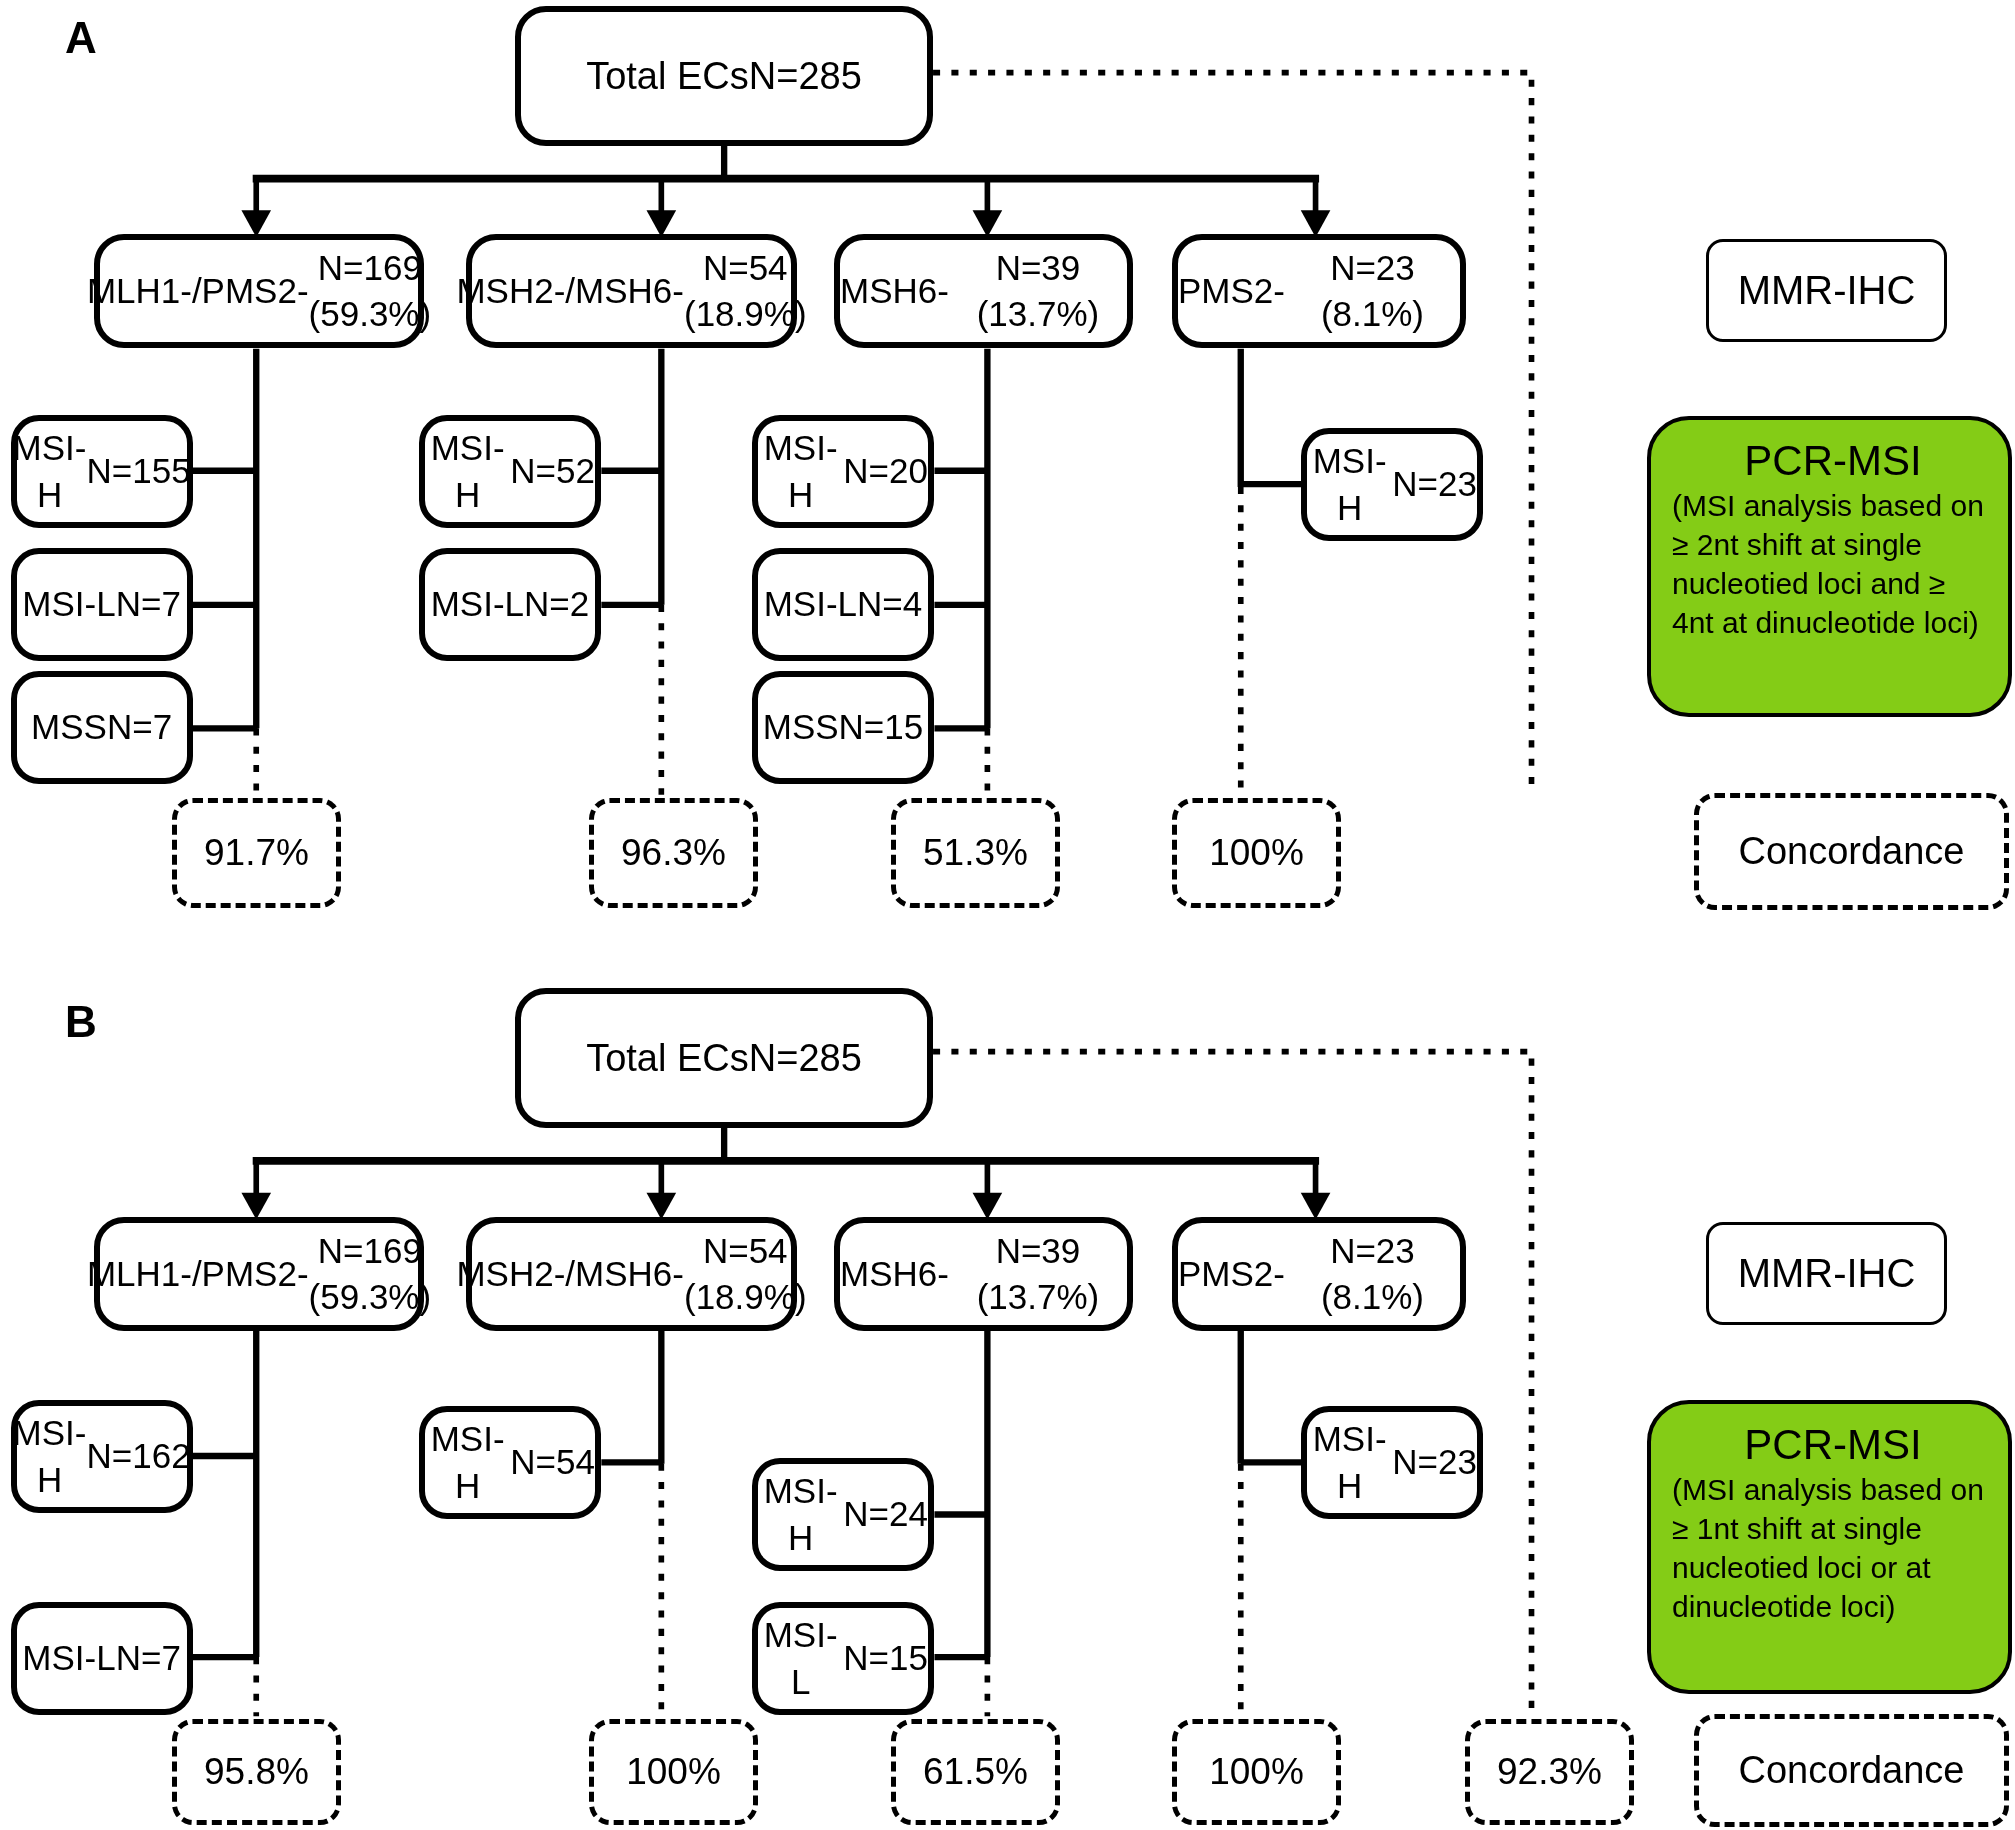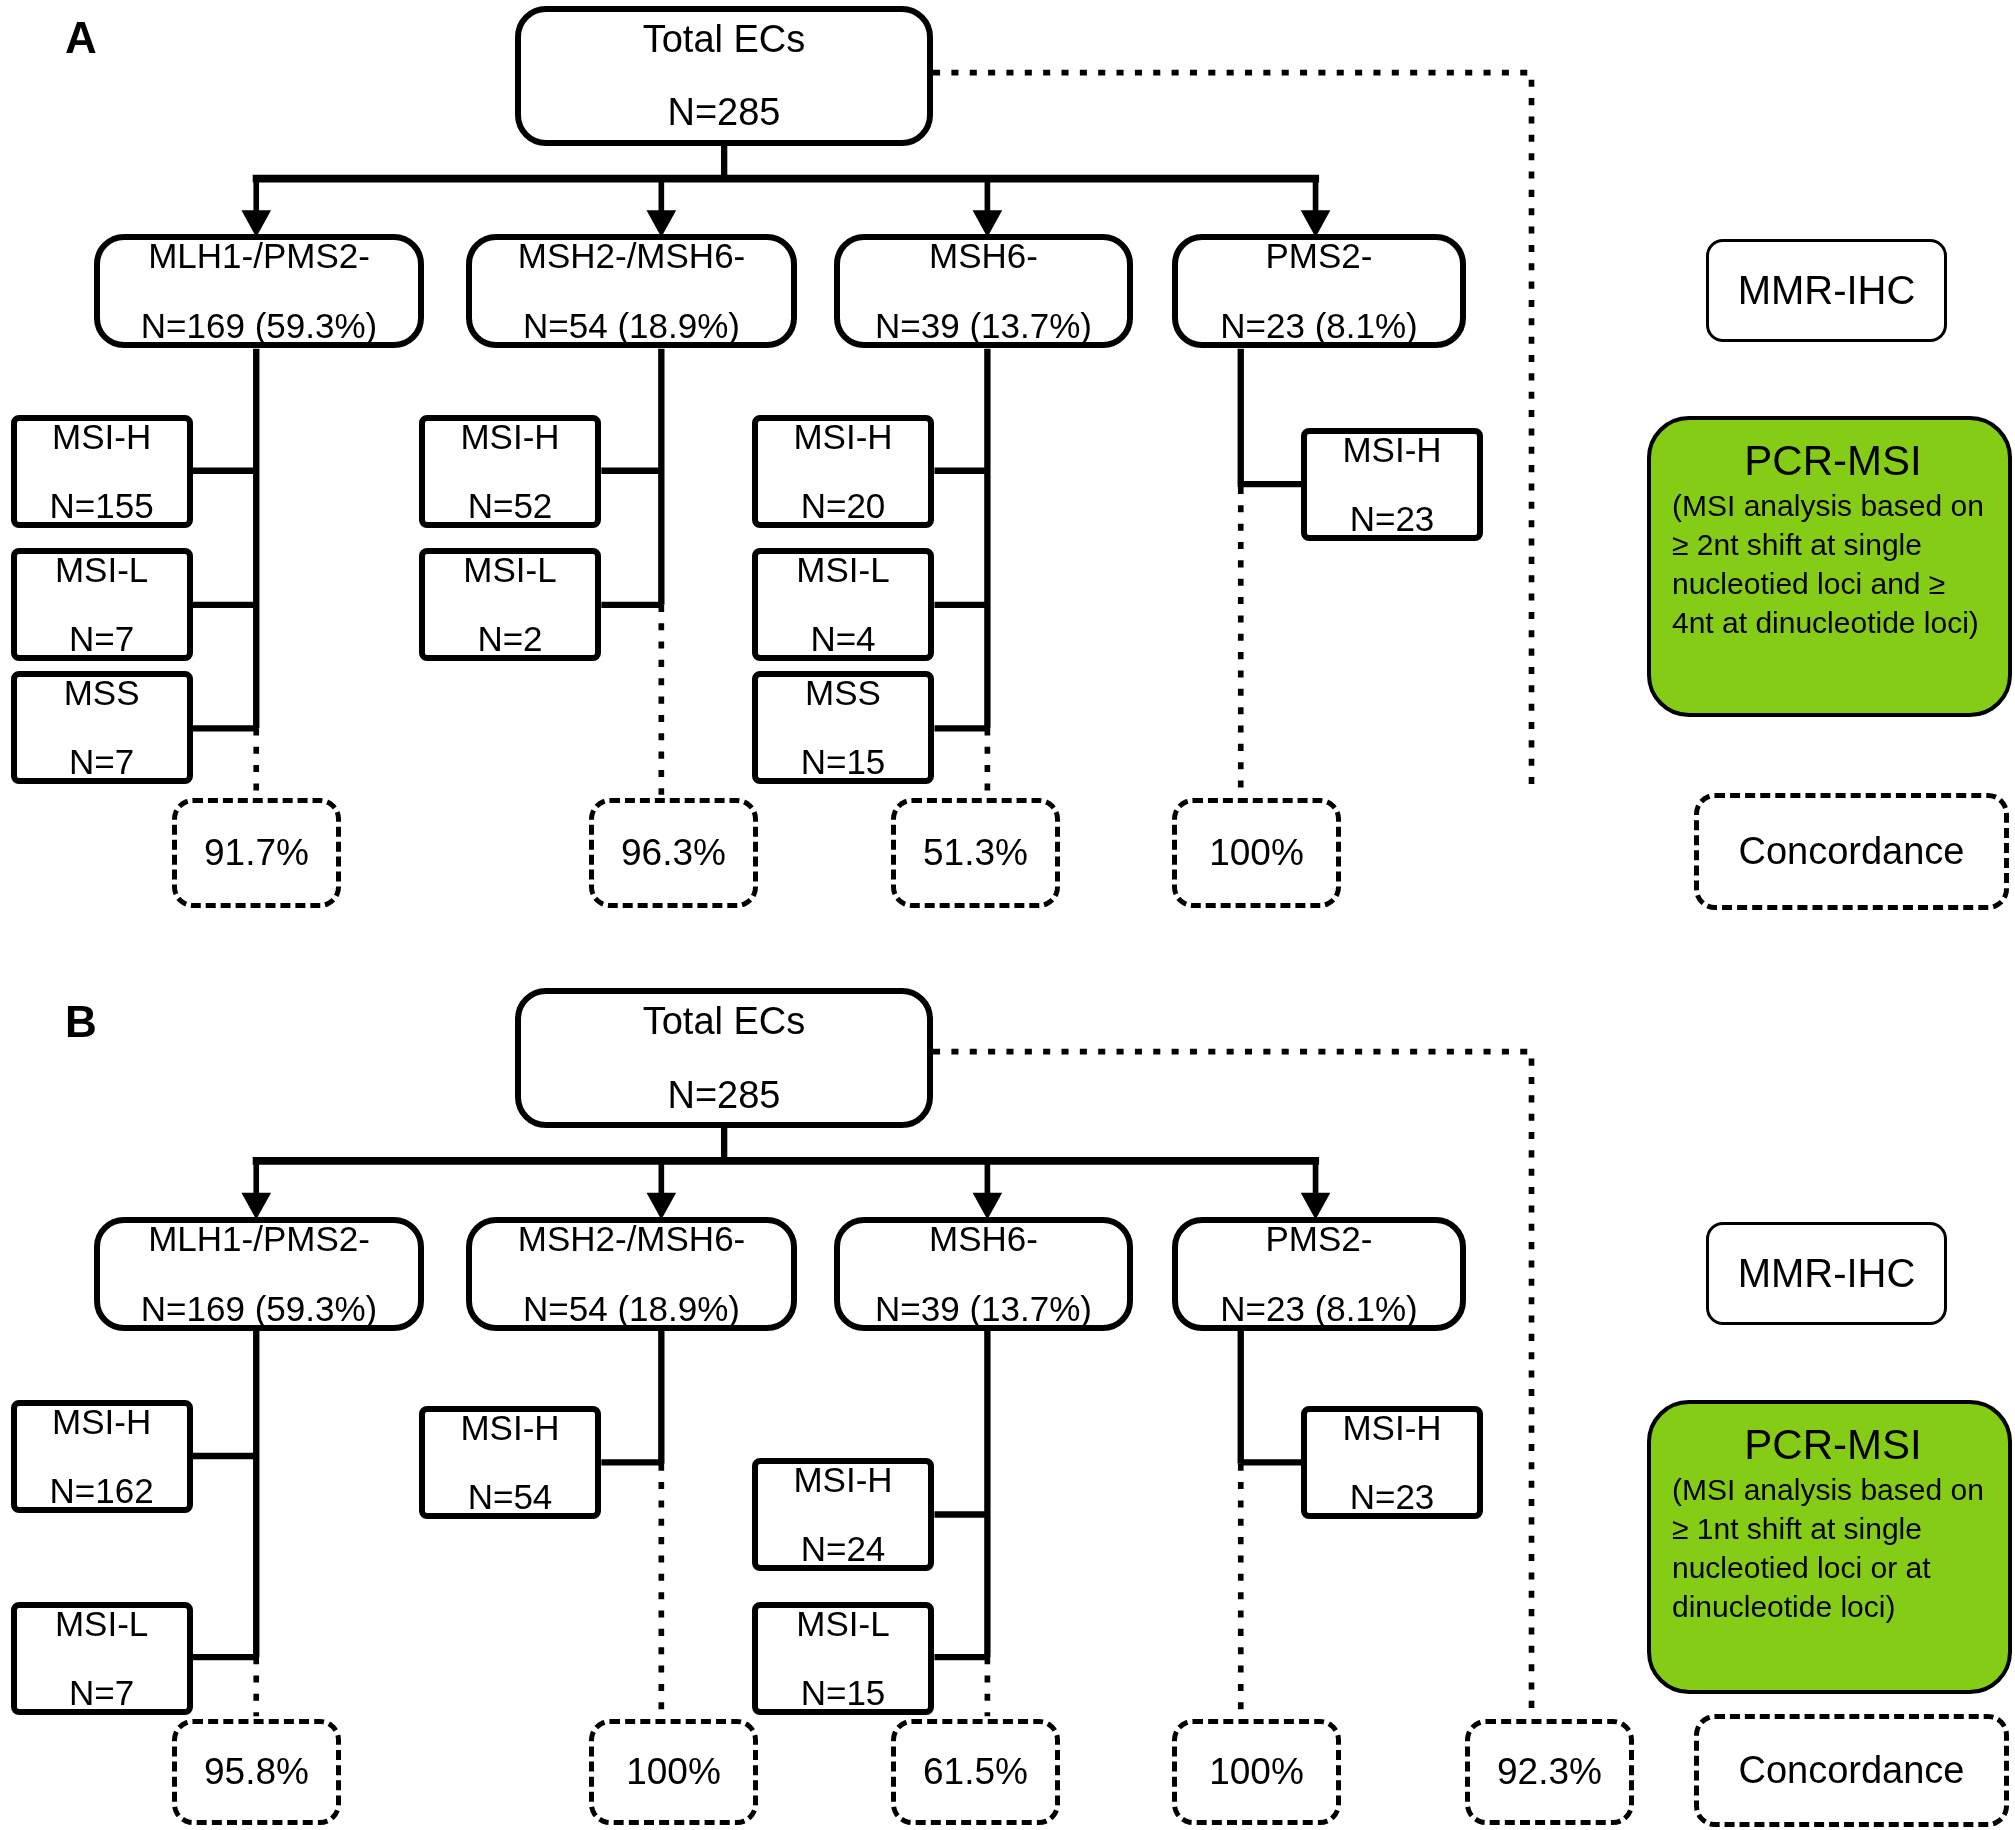--- a/index.html
+++ b/index.html
@@ -5,25 +5,25 @@
   html,body{margin:0;padding:0;background:#ffffff;}
   #stage{
     position:relative;width:2015px;height:1830px;background:#ffffff;
     font-family:"Liberation Sans", sans-serif;color:#000;overflow:hidden;
   }
   #connector-svg{position:absolute;left:0;top:0;width:2015px;height:1830px;}
   .abs{position:absolute;box-sizing:border-box;}
   .panel-label{font-size:44px;font-weight:bold;}
   .flow-box{
     background:#fff;border:6.4px solid #000;border-radius:30px;
-    display:flex;flex-direction:column;align-items:center;justify-content:center;
-    text-align:center;font-size:35px;line-height:1.32;gap:23px;
+    display:flex;flex-direction:row;align-items:center;justify-content:center;
+    text-align:center;font-size:35px;line-height:1.32;
   }
   .root-box{font-size:38px;border-radius:31px;}
-  .msi-box{border-radius:8px;}
+  .msi-box{border-radius:28px;}
   .pct-box{
     background:#fff;border:5px dashed #000;border-radius:21px;
     display:flex;align-items:center;justify-content:center;
     text-align:center;font-size:37px;
   }
   .conc-box{font-size:38px;}
   .mmr-box{
     background:#fff;border:3.5px solid #000;border-radius:17px;
     display:flex;align-items:center;justify-content:center;font-size:40px;
   }

